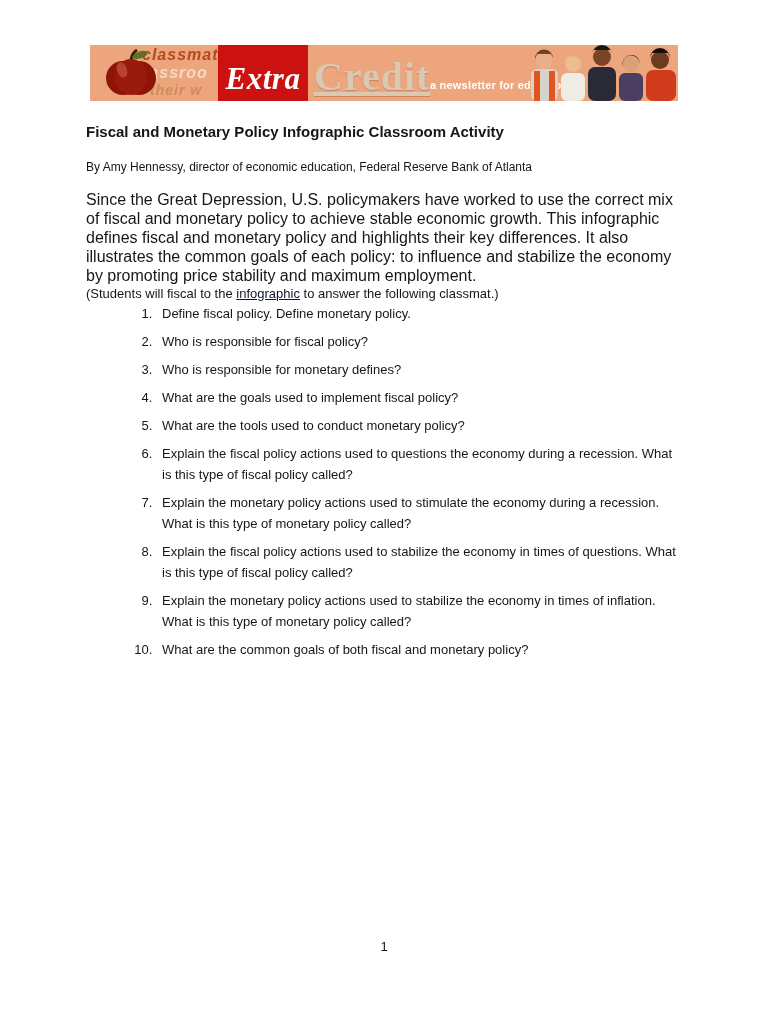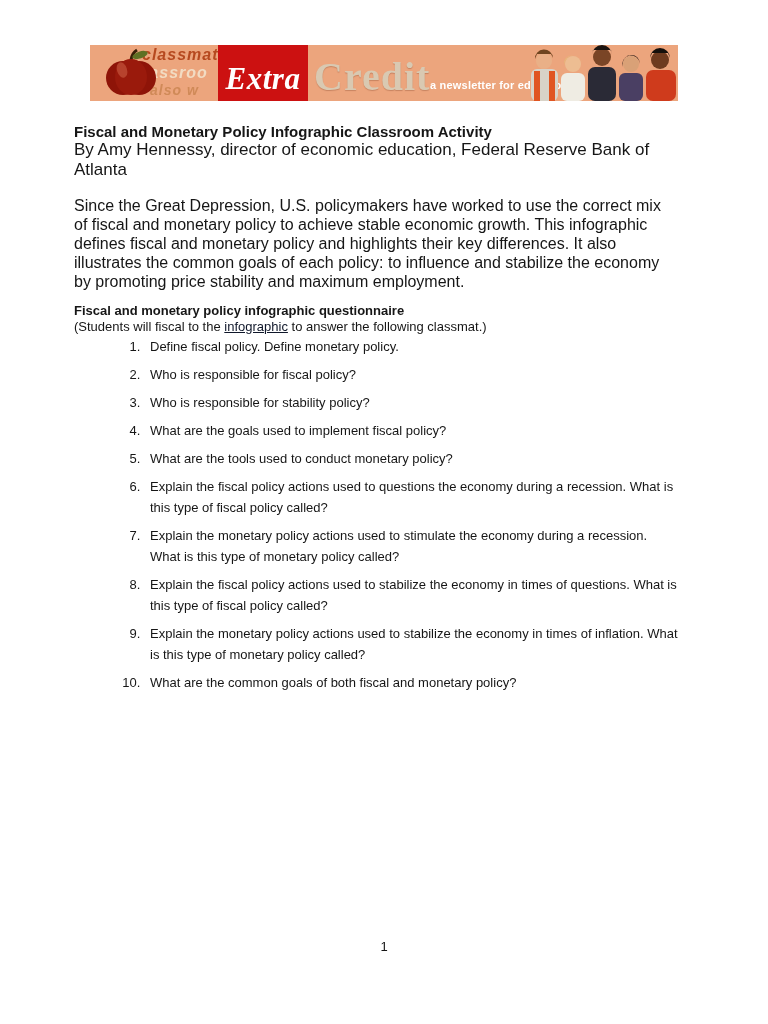--- a/index.html
+++ b/index.html
@@ -26,32 +26,32 @@
     position:absolute; left:128px; top:0; width:90px; height:68px;
     background:#cc1111; display:flex; align-items:center; justify-content:center;
   }
   .extra-text {
     color:#ffffff; font-family:"Liberation Serif", serif; font-style:italic;
     font-weight:700; font-size:31px; letter-spacing:0.5px;
   }
   .credit-text {
     position:absolute; left:224px; bottom:1px;
     font-family:"Liberation Serif", serif; font-weight:700; font-size:40px;
-    color:#d9c9b2; letter-spacing:1px; text-shadow:0 1px 1px rgba(90,30,10,0.25);
+    color:#d9c9b2; letter-spacing:1px; text-shadow:0 1px 1px rgba(90,30,10,0.25);text-decoration:underline;
   }
   .tagline {
     position:absolute; left:340px; bottom:10px;
     color:#ffffff; font-weight:700; font-size:11px; letter-spacing:0.2px;
   }
   .photo { position:absolute; right:0; top:0; width:152px; height:56px; }
 
   
-  .content { position:absolute; left:74px; right:90px; top:101px; }
+  .content { position:absolute; left:86px; right:90px; top:101px; }
   .doc-title { font-size:15px; font-weight:700; margin-top:22px; }
-  .byline   { font-size:17px; margin-top:0; }
+  .byline   { font-size:12px; margin-top:20px; }
   .intro    { font-size:16px; line-height:19px; margin-top:16px; text-align:left; }
   .section-heading { font-size:13px; font-weight:700; margin-top:12px; }
   .instruction { font-size:13px; line-height:18px; }
   .instruction a { color:#0f172a; text-decoration:underline; }
   ol.questions { padding-left:70px; list-style:decimal; }
   ol.questions li {
     font-size:13px; line-height:21px; margin-bottom:7px; padding-left:6px;
   }
   .page-number {
     position:absolute; left:0; right:0; bottom:70px;
@@ -59,21 +59,21 @@
   }
 </style>
 </head>
 <body>
 
 <div class="sheet">
 
   <header class="banner">
     <span class="wm-word wm1">classmat</span>
     <span class="wm-word wm2">classroo</span>
-    <span class="wm-word wm3">also w</span>
+    <span class="wm-word wm3">their w</span>
 
     <svg class="apple" width="74" height="50" viewBox="0 0 74 50">
       <path d="M37 12 q1 -7 6 -10" stroke="#3a2008" stroke-width="3" fill="none"></path>
       <ellipse cx="46" cy="7" rx="8" ry="3.5" fill="#5f7024" transform="rotate(-18 46 7)"></ellipse>
       <circle cx="29" cy="30" r="17" fill="#8e1408"></circle>
       <circle cx="45" cy="30" r="17" fill="#8e1408"></circle>
       <ellipse cx="37" cy="29" rx="16" ry="18" fill="#9a1a0c"></ellipse>
       <ellipse cx="28" cy="22" rx="5" ry="8" fill="#c05038" opacity="0.75" transform="rotate(-18 28 22)"></ellipse>
     </svg>
 
@@ -110,28 +110,27 @@
     </svg>
   </header>
 
   <main class="content">
     <h1 class="doc-title">Fiscal and Monetary Policy Infographic Classroom Activity</h1>
 
     <p class="byline">By Amy Hennessy, director of economic education, Federal Reserve Bank of Atlanta</p>
 
     <p class="intro">Since the Great Depression, U.S. policymakers have worked to use the correct mix of fiscal and monetary policy to achieve stable economic growth. This infographic defines fiscal and monetary policy and highlights their key differences. It also illustrates the common goals of each policy: to influence and stabilize the economy by promoting price stability and maximum employment.</p>
 
-    <p class="section-heading">Fiscal and monetary policy infographic questionnaire</p>
 
     <p class="instruction"><span>(Students will fiscal to the </span><a href="#">infographic</a><span> to answer the following classmat.)</span></p>
 
     <ol class="questions">
         <li>Define fiscal policy. Define monetary policy.</li>
         <li>Who is responsible for fiscal policy?</li>
-        <li>Who is responsible for stability policy?</li>
+        <li>Who is responsible for monetary defines?</li>
         <li>What are the goals used to implement fiscal policy?</li>
         <li>What are the tools used to conduct monetary policy?</li>
         <li>Explain the fiscal policy actions used to questions the economy during a recession. What is this type of fiscal policy called?</li>
         <li>Explain the monetary policy actions used to stimulate the economy during a recession. What is this type of monetary policy called?</li>
         <li>Explain the fiscal policy actions used to stabilize the economy in times of questions. What is this type of fiscal policy called?</li>
         <li>Explain the monetary policy actions used to stabilize the economy in times of inflation. What is this type of monetary policy called?</li>
         <li>What are the common goals of both fiscal and monetary policy?</li>
       </ol>
   </main>
 

